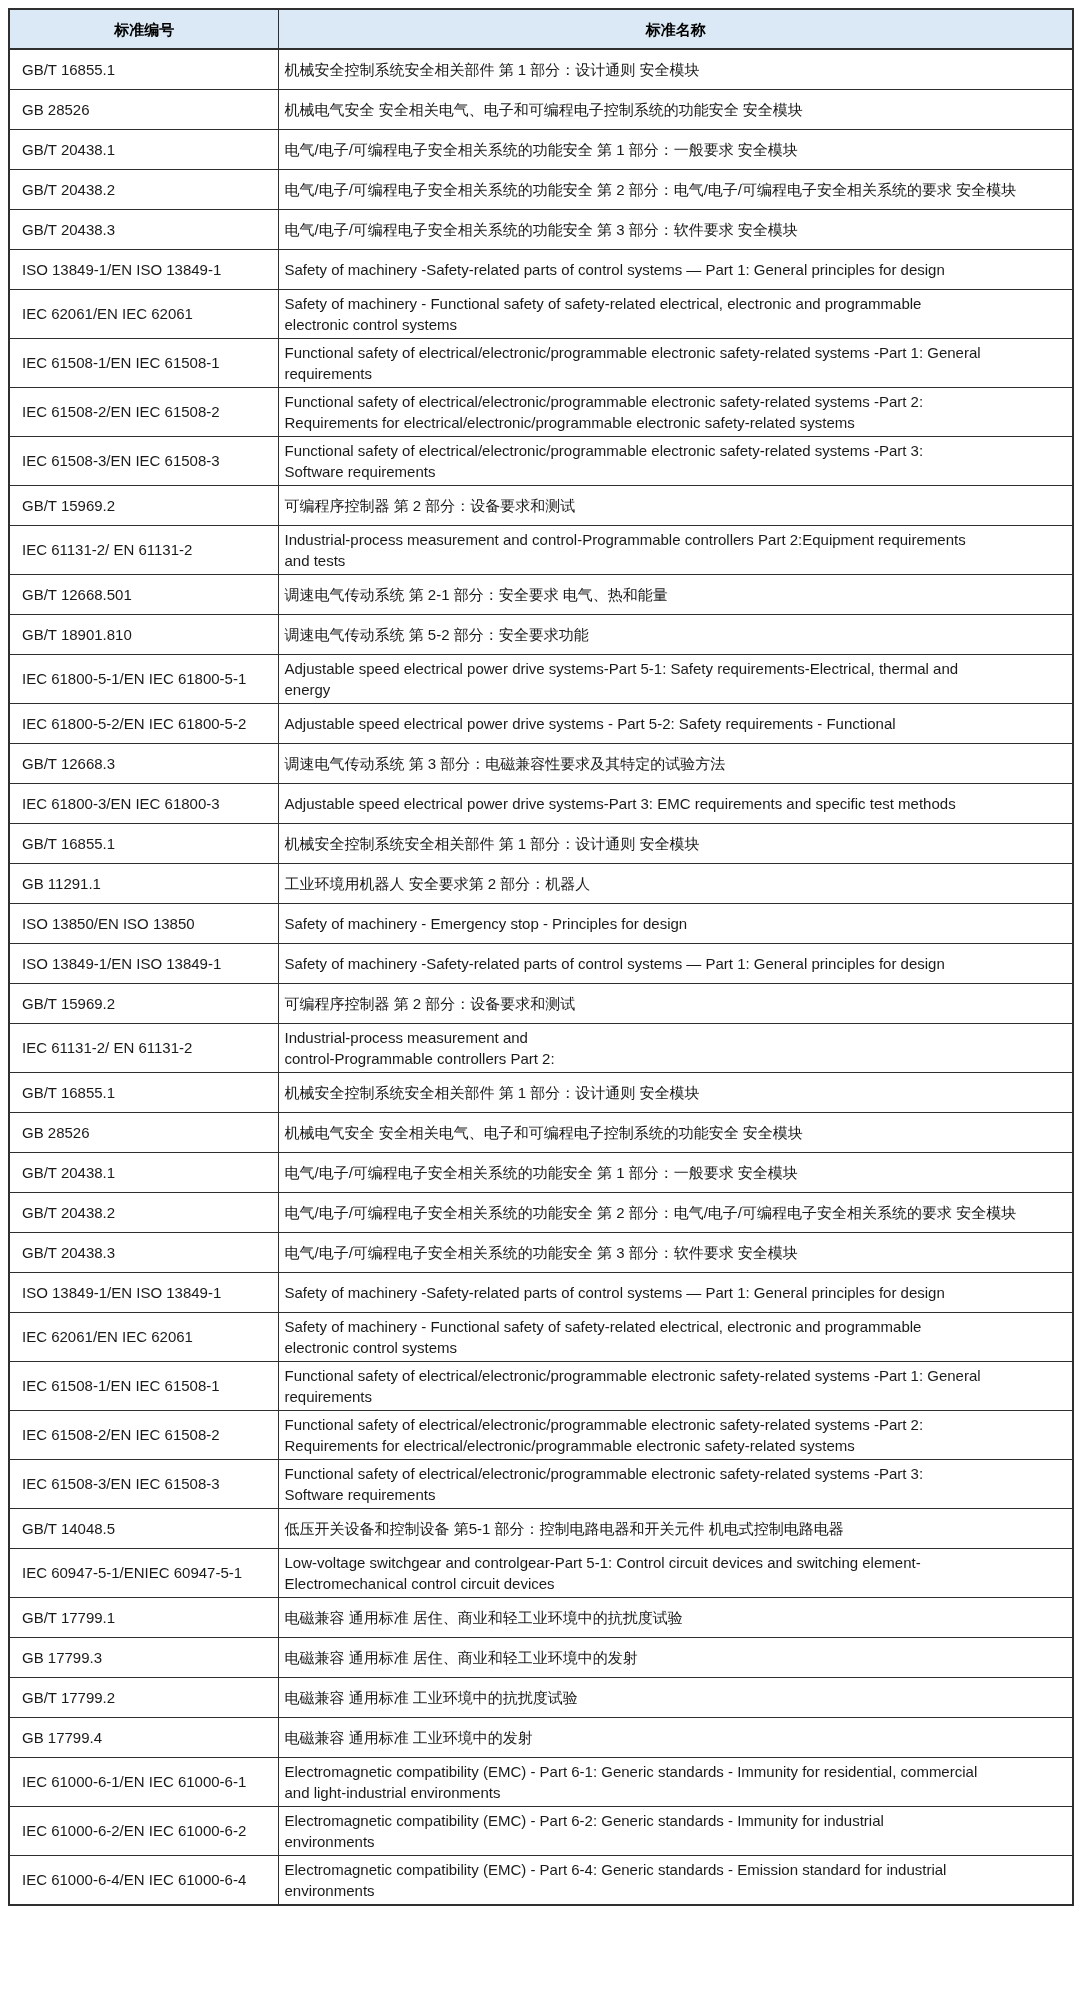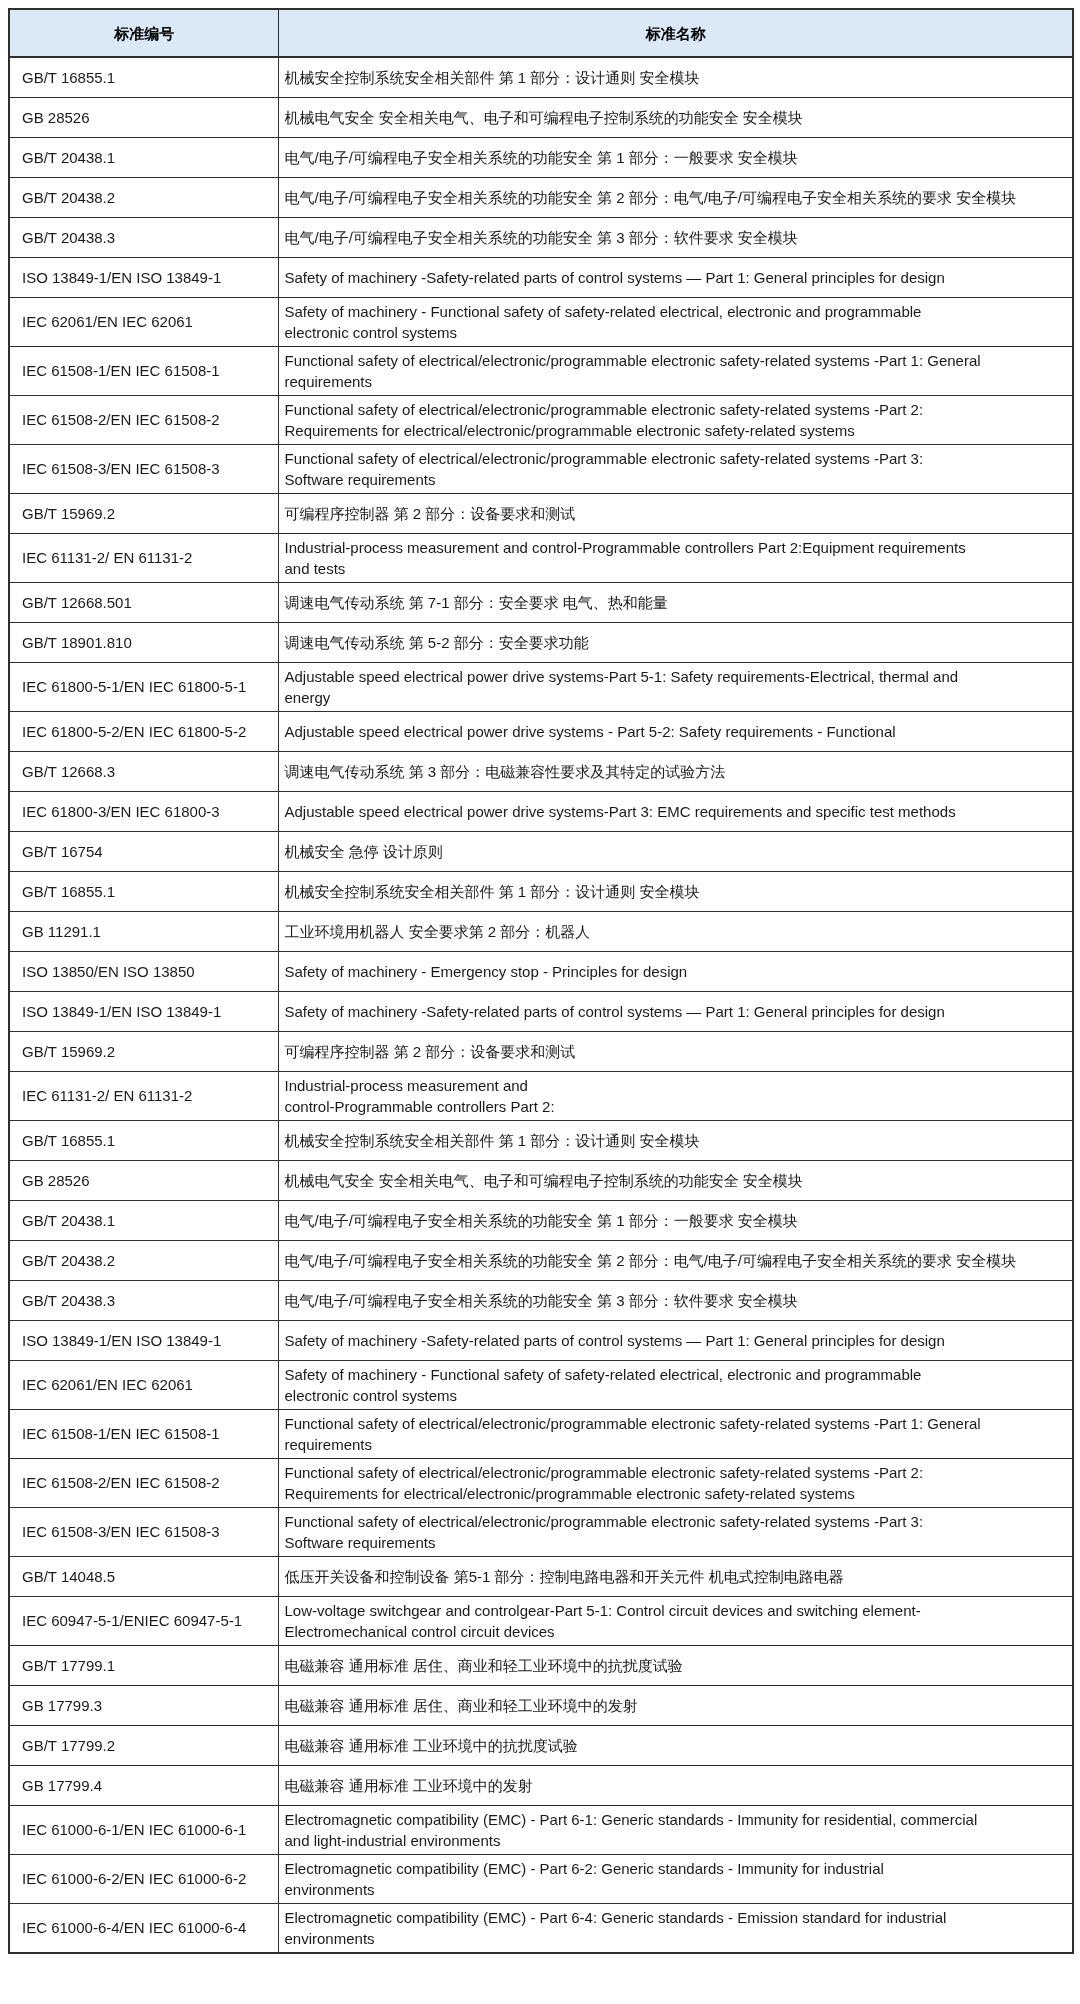--- a/index.html
+++ b/index.html
@@ -29,21 +29,21 @@
     vertical-align: middle;
     font-size: 15px;
     line-height: 21px;
     padding: 3px 5px 3px 6px;
     overflow: hidden;
   }
   thead th {
     background: #dbe9f6;
     font-weight: bold;
     text-align: center;
-    height: 48px;
+    height: 40px;
     border-bottom: 2px solid #2f2f2f;
     color: #000000;
   }
   tbody td { height: 40px; background: #ffffff; }
   td.cell-number { white-space: nowrap; padding-left: 12px; }
   td.cell-name { white-space: pre-line; }
 </style>
 </head>
 <body>
 
@@ -108,21 +108,21 @@
           <td class="cell-number">GB/T 15969.2</td>
           <td class="cell-name">可编程序控制器 第 2 部分：设备要求和测试</td>
         </tr>
         <tr>
           <td class="cell-number">IEC 61131-2/ EN 61131-2</td>
           <td class="cell-name">Industrial-process measurement and control-Programmable controllers  Part 2:Equipment requirements
 and tests</td>
         </tr>
         <tr>
           <td class="cell-number">GB/T 12668.501</td>
-          <td class="cell-name">调速电气传动系统 第 7-1 部分：安全要求 电气、热和能量</td>
+          <td class="cell-name">调速电气传动系统 第 2-1 部分：安全要求 电气、热和能量</td>
         </tr>
         <tr>
           <td class="cell-number">GB/T 18901.810</td>
           <td class="cell-name">调速电气传动系统 第 5-2 部分：安全要求功能</td>
         </tr>
         <tr>
           <td class="cell-number">IEC 61800-5-1/EN IEC 61800-5-1</td>
           <td class="cell-name">Adjustable speed electrical power drive systems-Part 5-1: Safety requirements-Electrical, thermal and
 energy</td>
         </tr>
@@ -130,24 +130,20 @@
           <td class="cell-number">IEC 61800-5-2/EN IEC 61800-5-2</td>
           <td class="cell-name">Adjustable speed electrical power drive systems - Part 5-2: Safety requirements - Functional</td>
         </tr>
         <tr>
           <td class="cell-number">GB/T 12668.3</td>
           <td class="cell-name">调速电气传动系统 第 3 部分：电磁兼容性要求及其特定的试验方法</td>
         </tr>
         <tr>
           <td class="cell-number">IEC 61800-3/EN IEC 61800-3</td>
           <td class="cell-name">Adjustable speed electrical power drive systems-Part 3: EMC requirements and specific test methods</td>
-        </tr>
-        <tr>
-          <td class="cell-number">GB/T 16754</td>
-          <td class="cell-name">机械安全 急停 设计原则</td>
         </tr>
         <tr>
           <td class="cell-number">GB/T 16855.1</td>
           <td class="cell-name">机械安全控制系统安全相关部件 第 1 部分：设计通则 安全模块</td>
         </tr>
         <tr>
           <td class="cell-number">GB 11291.1</td>
           <td class="cell-name">工业环境用机器人 安全要求第 2 部分：机器人</td>
         </tr>
         <tr>

